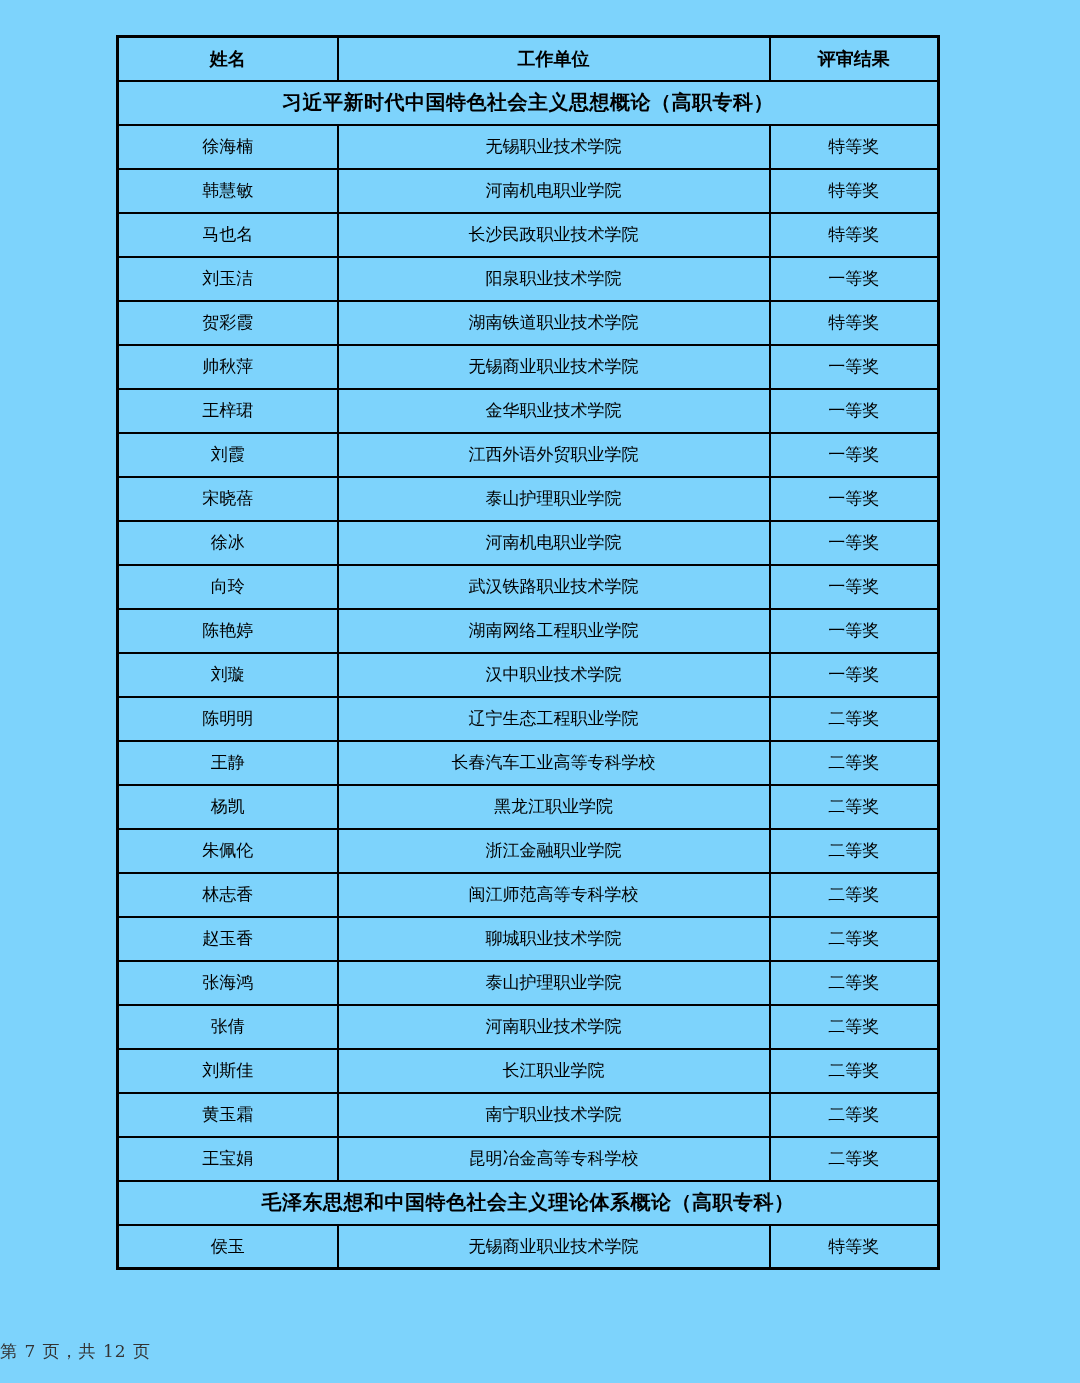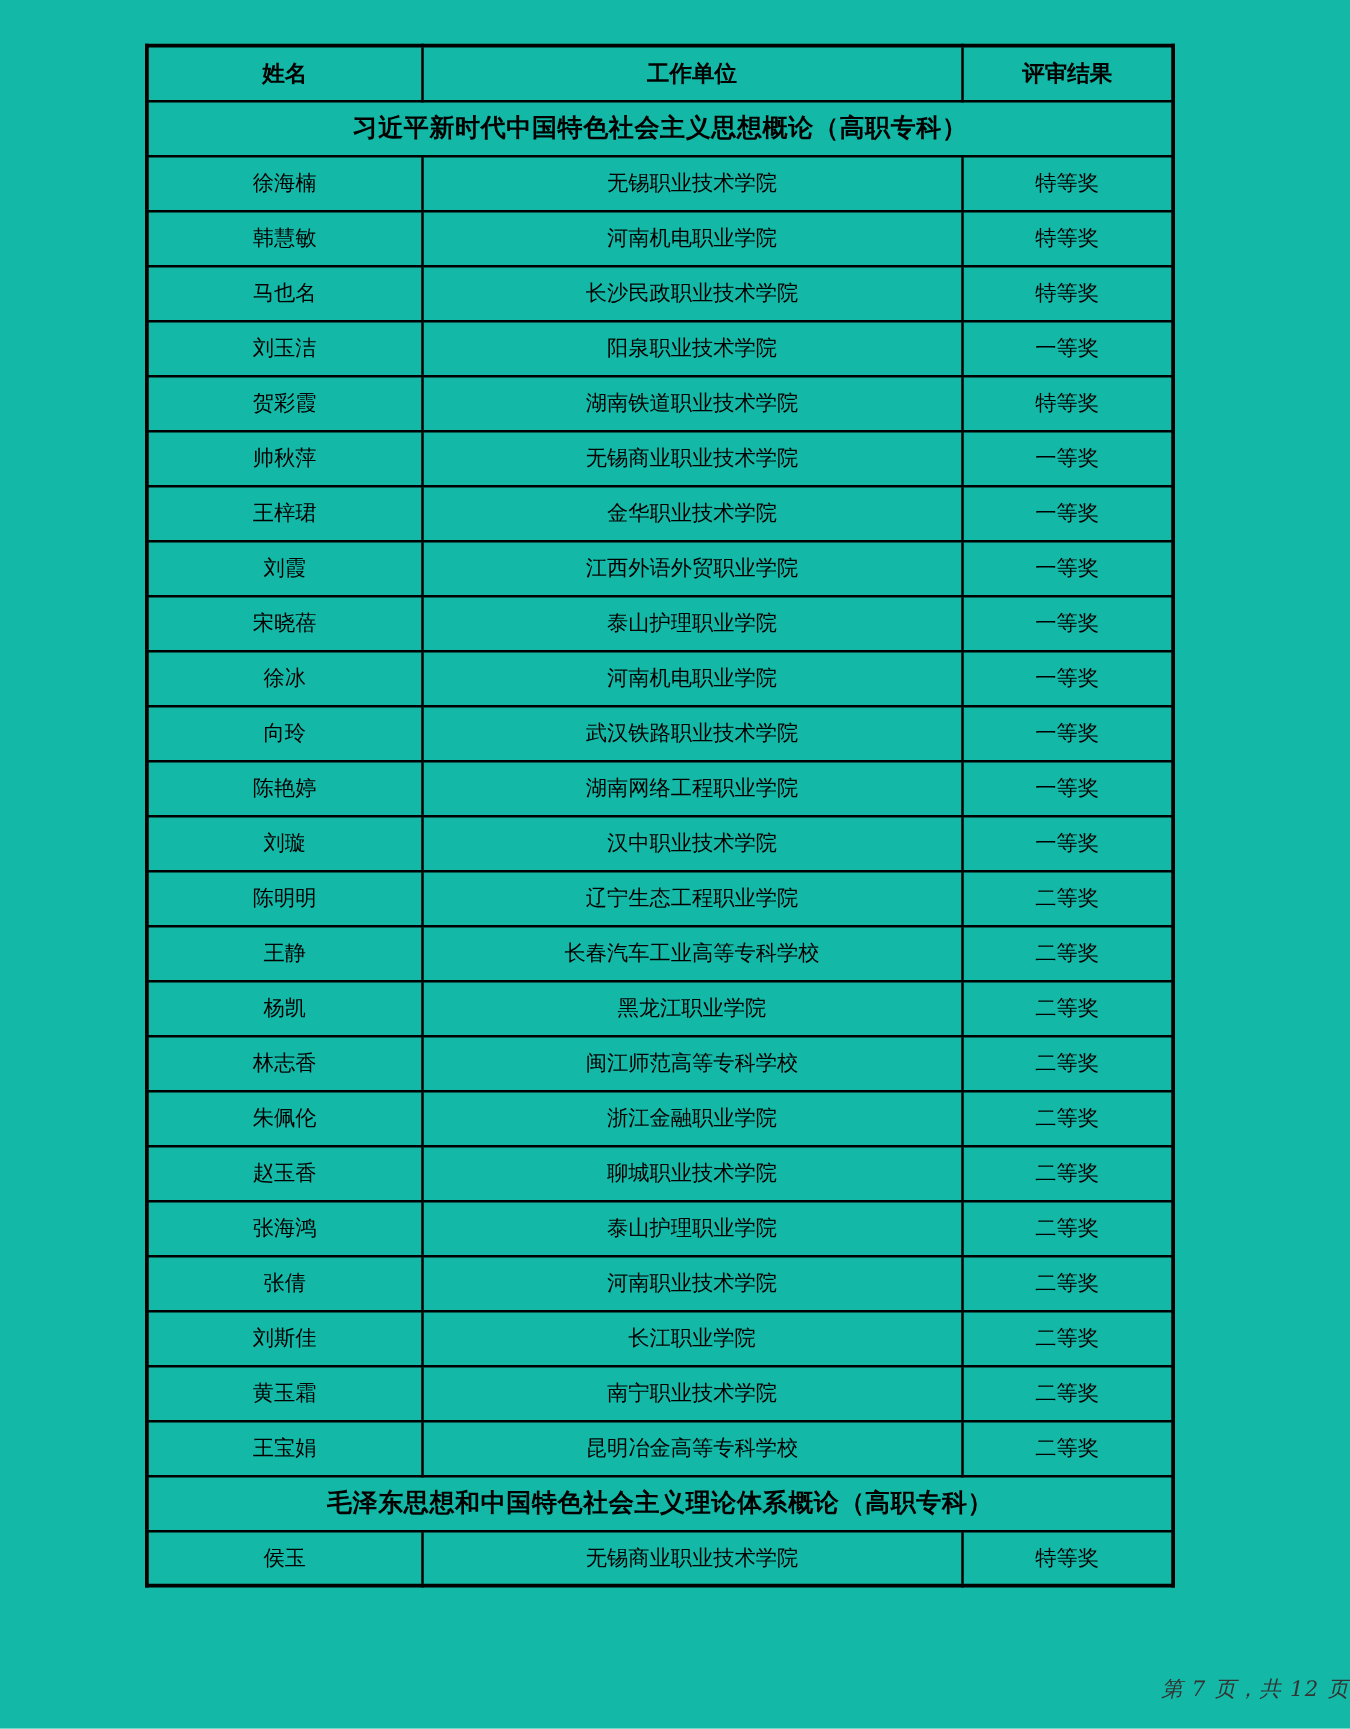--- a/index.html
+++ b/index.html
@@ -8,21 +8,21 @@
     width: 1080px;
     height: 1383px;
     font-family: "DejaVu Serif", "Liberation Serif", serif;
     color: #000000;
     position: relative;
   }
   .page {
     position: relative;
     width: 1080px;
     height: 1383px;
-    background: #14b8a6;
+    background: #7dd3fc;
     overflow: hidden;
   }
   table.award-table {
     position: absolute;
     left: 116px;
     top: 35px;
     width: 821px;
     border-collapse: collapse;
     table-layout: fixed;
     border: 3px solid #000000;
@@ -46,25 +46,24 @@
   .award-table td.section-cell {
     font-weight: bold;
     font-size: 20px;
     letter-spacing: 0.5px;
   }
   .page-footer {
     position: absolute;
     left: 0;
     width: 100%;
     top: 1340px;
-    text-align: right;
+    text-align: left;
     font-size: 17px;
     letter-spacing: 1px;
     color: #333333;
-    font-style: italic;
   }
 </style>
 </head>
 <body>
 
 <div class="page">
 
   <table class="award-table">
     <colgroup>
       <col style="width:220px">
@@ -156,30 +155,30 @@
           <td>王静</td>
           <td>长春汽车工业高等专科学校</td>
           <td>二等奖</td>
         </tr>
         <tr>
           <td>杨凯</td>
           <td>黑龙江职业学院</td>
           <td>二等奖</td>
         </tr>
         <tr>
+          <td>朱佩伦</td>
+          <td>浙江金融职业学院</td>
+          <td>二等奖</td>
+        </tr>
+        <tr>
           <td>林志香</td>
           <td>闽江师范高等专科学校</td>
           <td>二等奖</td>
         </tr>
         <tr>
-          <td>朱佩伦</td>
-          <td>浙江金融职业学院</td>
-          <td>二等奖</td>
-        </tr>
-        <tr>
           <td>赵玉香</td>
           <td>聊城职业技术学院</td>
           <td>二等奖</td>
         </tr>
         <tr>
           <td>张海鸿</td>
           <td>泰山护理职业学院</td>
           <td>二等奖</td>
         </tr>
         <tr>

